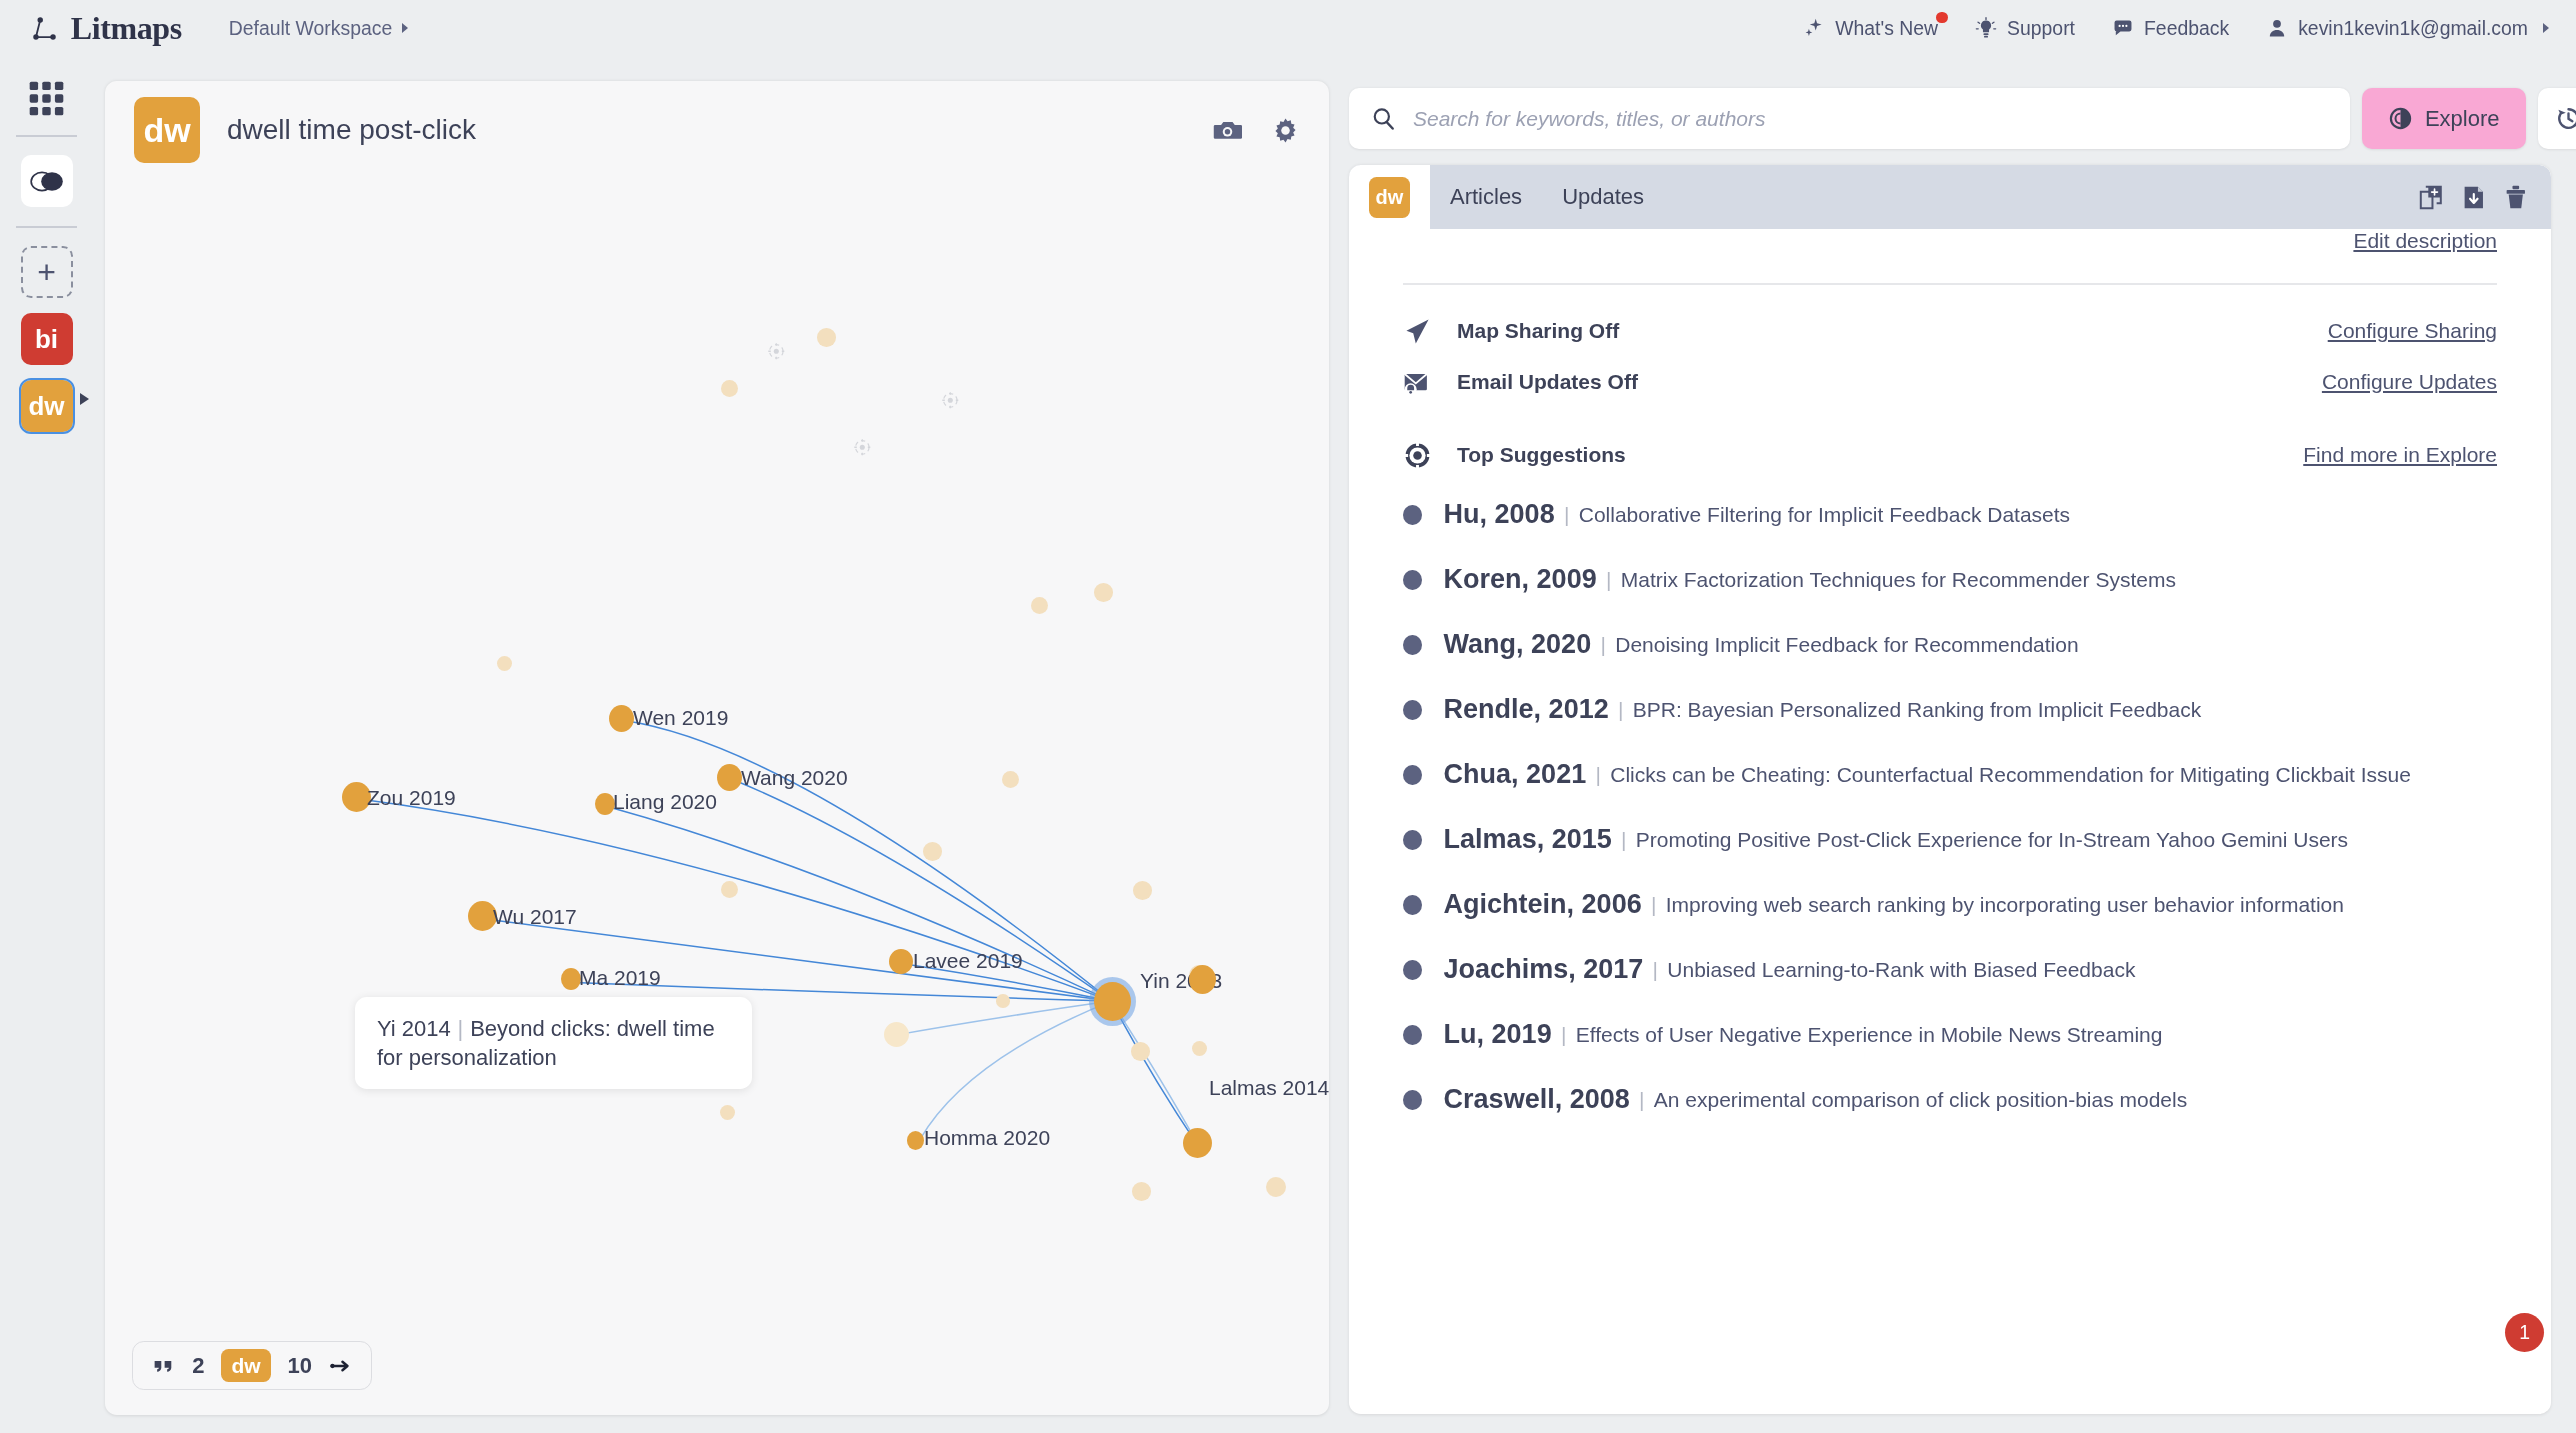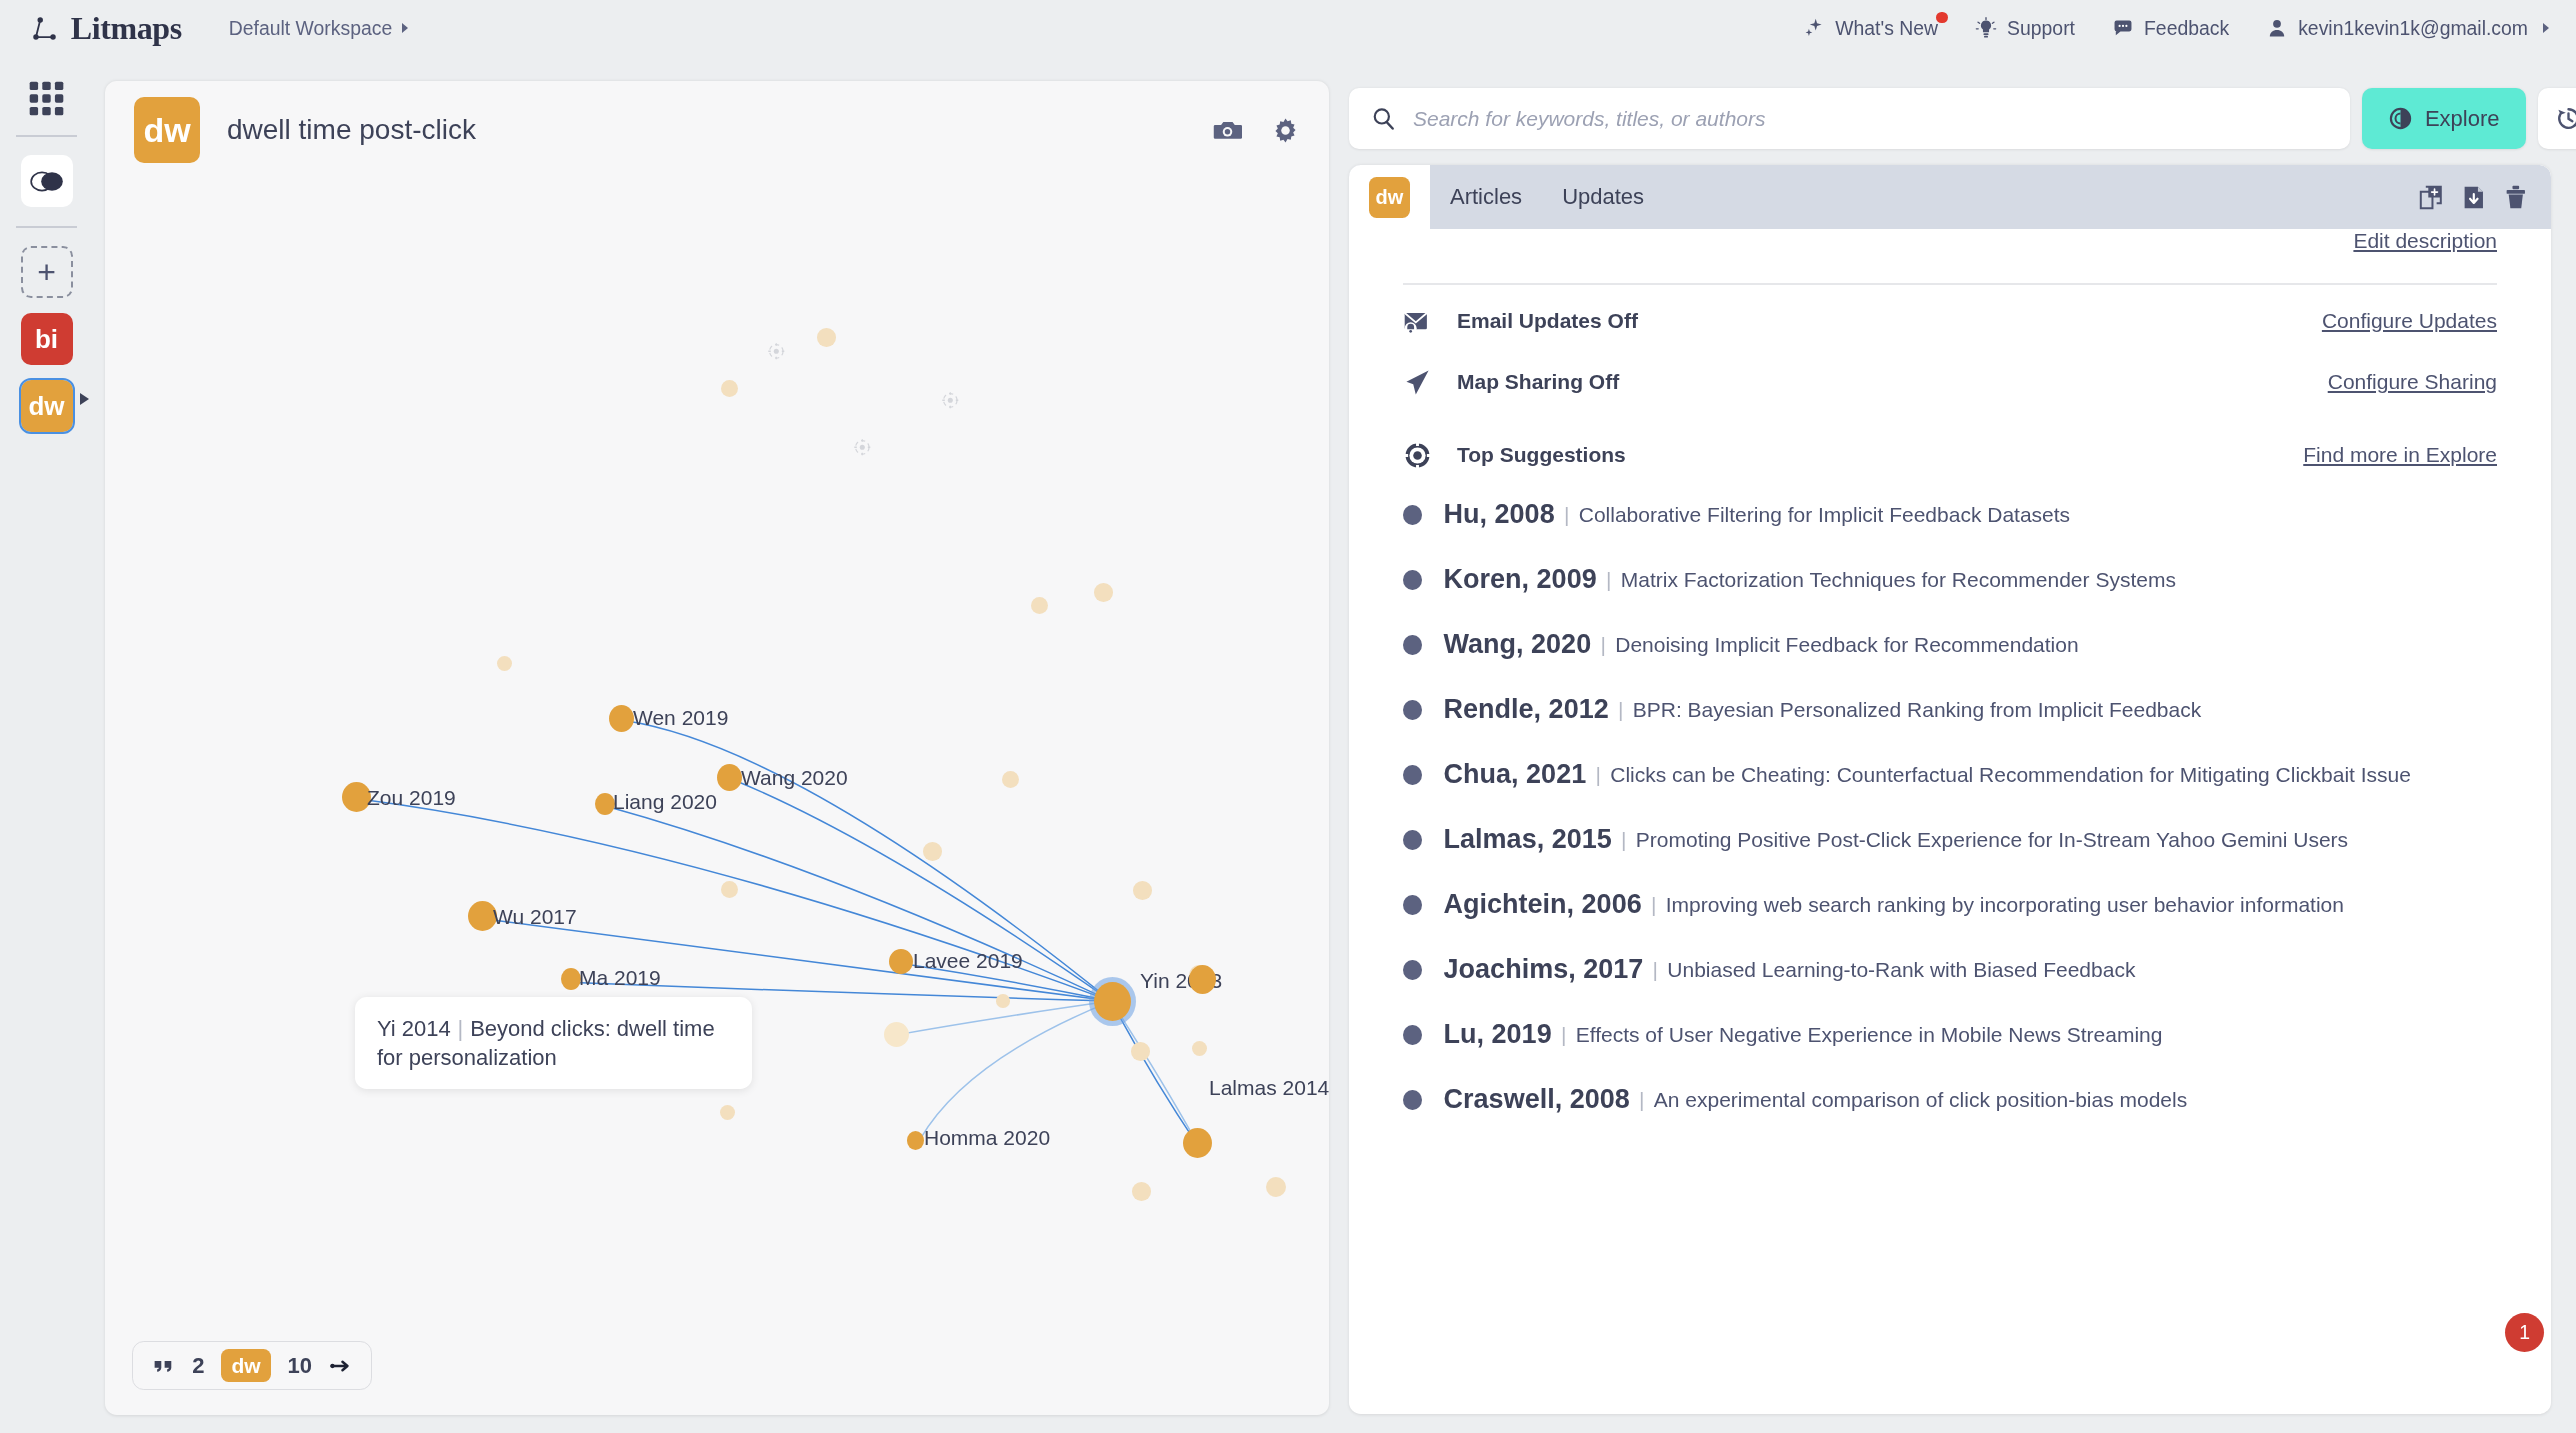--- a/index.html
+++ b/index.html
@@ -131,21 +131,21 @@
     box-shadow: 0 0.8px 2.5px rgba(0,0,0,0.08);
   }
   .search-input {
     border: none; outline: none; flex: 1; height: 100%;
     font-size: 21px; color: #3d4258;
     font-family: "Liberation Sans", sans-serif;
     background: transparent;
   }
   .search-input::placeholder { color: #9ca1b3; font-style: italic; }
   .explore-btn {
-    width: 164px; height: 61px; background: #5eead4; border-radius: 10px;
+    width: 164px; height: 61px; background: #f9a8d4; border-radius: 10px;
     display: flex; align-items: center; justify-content: center; gap: 11.8px;
     font-size: 22px; color: #3d4258; cursor: pointer;
     box-shadow: 0 0.8px 2.5px rgba(0,0,0,0.08);
   }
   .history-btn {
     width: 61px; height: 61px; background: #fff; border-radius: 10px;
     display: flex; align-items: center; justify-content: center; cursor: pointer;
     box-shadow: 0 0.8px 2.5px rgba(0,0,0,0.08);
   }
 
@@ -486,40 +486,40 @@
       </svg>
     </div>
   </div>
 
   <div class="panel-body">
     <div class="edit-desc-row">
       <span class="link">Edit description</span>
     </div>
     <div class="hr"></div>
 
+    <div class="setting-row">
+      <svg class="setting-icon" viewBox="0 0 34 34">
+        <path d="M4 16 L30 3 L15 31 L12 19 Z" fill="#4d5370"></path>
+      </svg>
+      <span class="setting-label">Map Sharing Off</span>
+      <span class="link setting-link">Configure Sharing</span>
+    </div>
+
     <div class="setting-row" style="margin-top:22px">
       <svg class="setting-icon" viewBox="0 0 34 34">
         <rect x="2" y="7" width="26" height="19" rx="1.5" fill="#4d5370"></rect>
         <path d="M2 7 L15 18 L28 7" fill="none" stroke="#fff" stroke-width="2.2"></path>
         <circle cx="9" cy="25" r="7" fill="#fff"></circle>
         <path d="M9 19.5a4 4 0 0 0-4 4v2.5h8V23.5a4 4 0 0 0-4-4z" fill="#4d5370"></path>
         <circle cx="9" cy="28.5" r="1.6" fill="#4d5370"></circle>
       </svg>
       <span class="setting-label">Email Updates Off</span>
       <span class="link setting-link">Configure Updates</span>
     </div>
 
-    <div class="setting-row">
-      <svg class="setting-icon" viewBox="0 0 34 34">
-        <path d="M4 16 L30 3 L15 31 L12 19 Z" fill="#4d5370"></path>
-      </svg>
-      <span class="setting-label">Map Sharing Off</span>
-      <span class="link setting-link">Configure Sharing</span>
-    </div>
-
     <div class="sugg-header">
       <svg class="setting-icon" viewBox="0 0 34 34">
         <circle cx="17" cy="17" r="14" fill="#3d4258"></circle>
         <circle cx="17" cy="17" r="9.5" fill="#fff"></circle>
         <circle cx="17" cy="17" r="5" fill="#3d4258"></circle>
         <path d="M17 0v6M17 28v6M0 17h6M28 17h6" stroke="#fff" stroke-width="3.4"></path>
       </svg>
       <span class="setting-label">Top Suggestions</span>
       <span class="link setting-link">Find more in Explore</span>
     </div>

